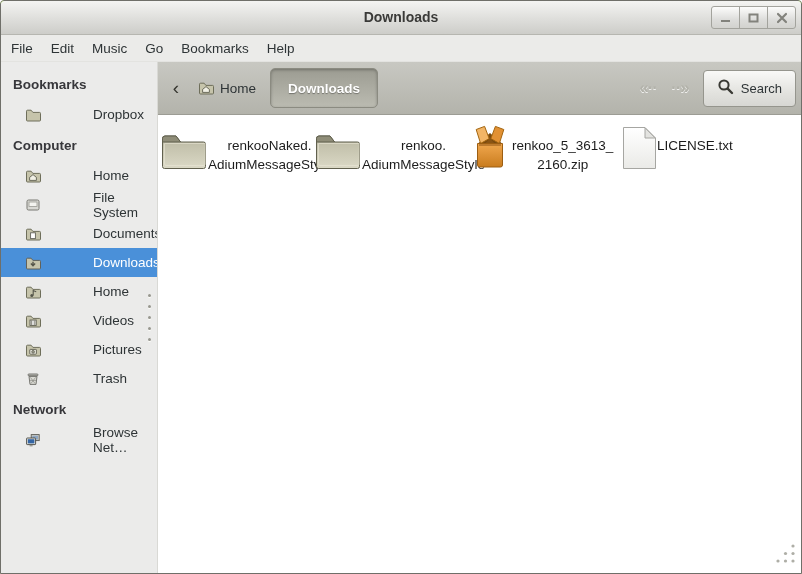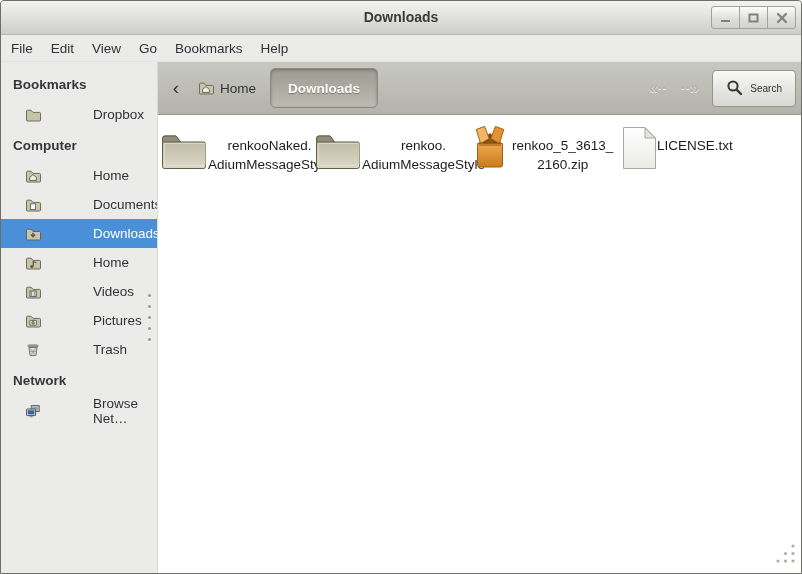--- a/index.html
+++ b/index.html
@@ -67,21 +67,21 @@
   }
   .spacer{ flex:1; }
   .hist{
     font-size:17px; font-weight:bold; color:#b2b2aa; text-shadow:0 1px 0 rgba(255,255,255,.75);
     margin-right:14px; letter-spacing:-1px;
   }
   .search-btn{
     height:37px; display:flex; align-items:center; gap:7px; padding:12px 13px;
     border:1px solid #95958d; border-radius:4px;
     background:linear-gradient(to bottom,#f9f9f7,#e3e3df 60%,#d7d7d3);
-    font-size:10px; color:#2e3436;
+    font-size:13px; color:#2e3436;
   }
   
   .files{ flex:1; background:#ffffff; position:relative; display:flex; align-items:flex-start; padding:9px 0 0 2px; }
   .file-item{ width:154px; display:flex; flex-direction:row; align-items:flex-start; }
   .file-icon{ height:46px; display:flex; align-items:flex-end; justify-content:center; }
   .file-label{
     margin-top:12px; font-size:13.5px; color:#1c1c1c; text-align:center;
     line-height:19px; white-space:pre-line;
   }
   .resize-grip{ position:absolute; right:4px; bottom:4px; }
@@ -126,21 +126,21 @@
         <svg width="12" height="12">
             <path d="M2 2 L10 10 M10 2 L2 10" stroke="#82827c" stroke-width="2.2" stroke-linecap="round"></path>
           </svg>
       </div>
     </div>
   </div>
 
   <div class="menubar">
     <span class="menu-item">File</span>
     <span class="menu-item">Edit</span>
-    <span class="menu-item">View</span>
+    <span class="menu-item">Music</span>
     <span class="menu-item">Go</span>
     <span class="menu-item">Bookmarks</span>
     <span class="menu-item">Help</span>
   </div>
 
   <div class="body">
 
     <div class="sidebar">
       <div class="side-header">Bookmarks</div>
 
@@ -158,20 +158,29 @@
       <div class="side-item">
         <span class="side-icon">
           <svg width="16" height="16">
               <path d="M1.5 13 V4.2 q0-1 1-1 h3.6 l1.8 2.2 h6.6 q1 0 1 1 V13 q0 1-1 1 h-12 q-1 0-1-1z" fill="#c6c4ab" stroke="#6e6e5a"></path>
               <path d="M4.6 9.4 L8 6.6 L11.4 9.4 V12.4 H4.6 z" fill="#f1f0e5" stroke="#5f5f50" stroke-width="0.9"></path>
             </svg>
         </span>
         <span>Home</span>
       </div>
 
+      <div class="side-item">
+        <span class="side-icon">
+          <svg width="16" height="16">
+              <rect x="2" y="3" width="12" height="10" rx="1.5" fill="#d9d9d4" stroke="#787872"></rect>
+              <rect x="4" y="5" width="8" height="4.5" fill="#f3f3ef" stroke="#9a9a92" stroke-width="0.8"></rect>
+            </svg>
+        </span>
+        <span>File System</span>
+      </div>
 
       <div class="side-item">
         <span class="side-icon">
           <svg width="16" height="16">
               <path d="M1.5 13 V4.2 q0-1 1-1 h3.6 l1.8 2.2 h6.6 q1 0 1 1 V13 q0 1-1 1 h-12 q-1 0-1-1z" fill="#c6c4ab" stroke="#6e6e5a"></path>
               <rect x="5.6" y="6.8" width="4.8" height="5.8" fill="#ffffff" stroke="#62625a" stroke-width="0.9"></rect>
             </svg>
         </span>
         <span>Documents</span>
       </div>

